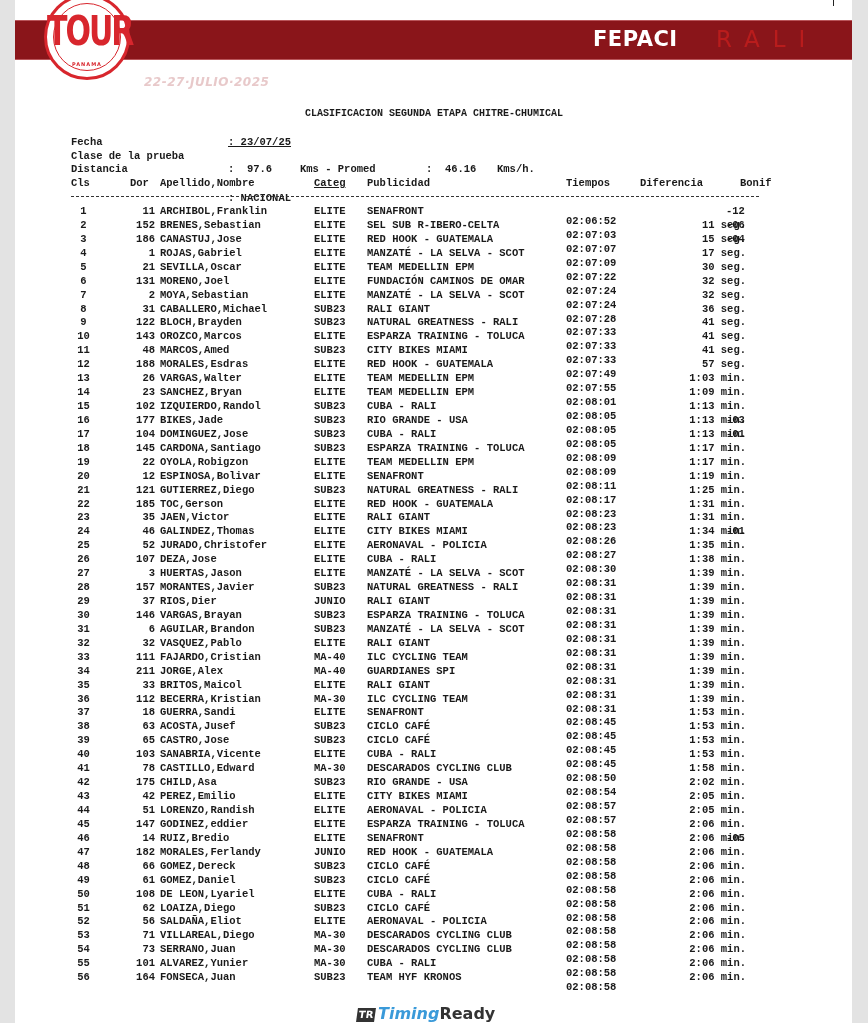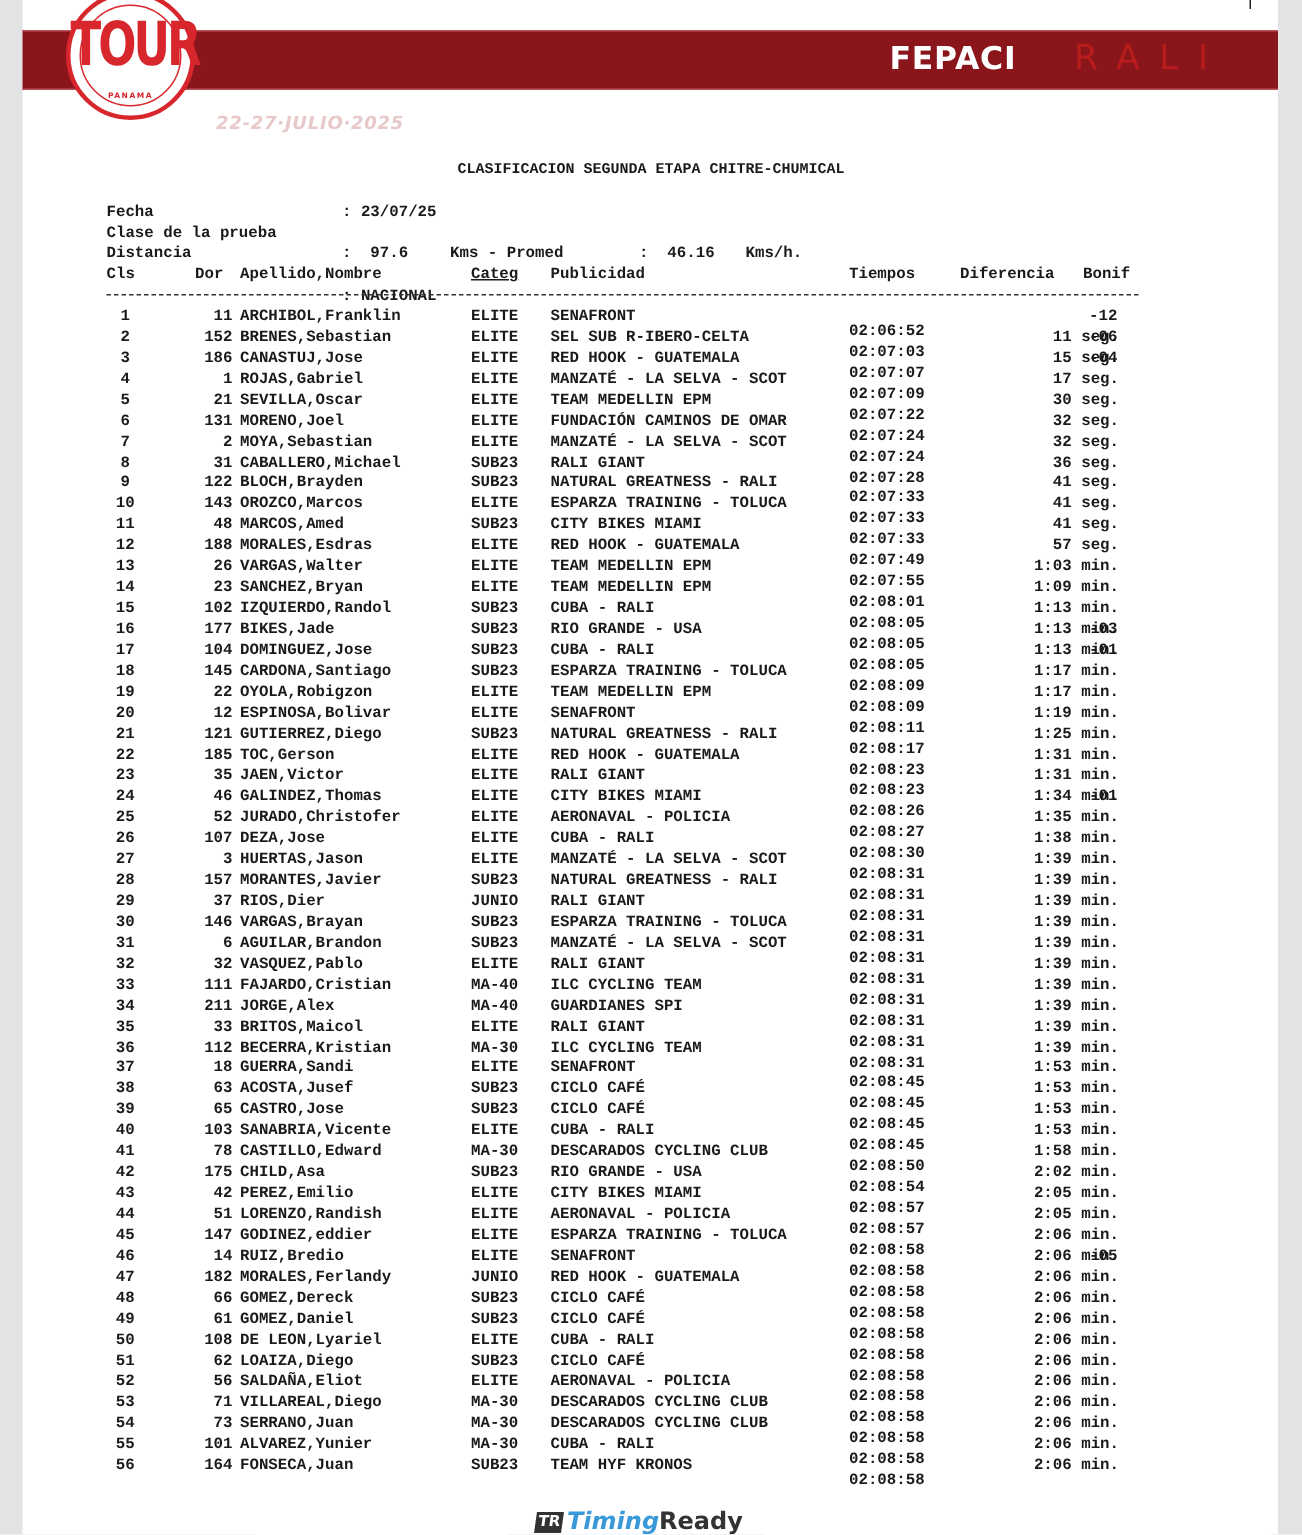--- a/index.html
+++ b/index.html
@@ -100,39 +100,39 @@
   <div class="logo-sub">PANAMA</div>
 </div>
 <div class="dates">22-27·JULIO·2025</div>
 <div class="fepaci">FEPACI</div>
 <div class="rali">RALI</div>
 
 <div class="doc">
   <div class="title"><span>CLASIFICACION SEGUNDA ETAPA CHITRE-CHUMICAL</span></div>
 
   <div class="meta" style="top:136px;"><span>Fecha</span></div>
-  <div class="meta" style="top:136px; left:228px;">: 23/07/25</div>
+  <div class="meta" style="top:136px; left:228px;text-decoration:underline;">: 23/07/25</div>
 
   <div class="meta" style="top:150px;">Clase de la prueba</div>
   <div class="meta" style="top:150px; left:228px;margin-top:42px;">: NACIONAL</div>
 
   <div class="meta" style="top:163px;">Distancia</div>
   <div class="meta" style="top:163px; left:228px;">:  97.6</div>
   <div class="meta" style="top:163px; left:300px;">Kms - Promed</div>
   <div class="meta" style="top:163px; left:426px;">:  46.16</div>
   <div class="meta" style="top:163px; left:497px;">Kms/h.</div>
 
   <div class="hdr" style="left:71px;">Cls</div>
   <div class="hdr" style="left:130px;">Dor</div>
   <div class="hdr" style="left:160px;">Apellido,Nombre</div>
   <div class="hdr" style="left:314px;text-decoration:underline;">Categ</div>
   <div class="hdr" style="left:367px;">Publicidad</div>
   <div class="hdr" style="left:566px;">Tiempos</div>
   <div class="hdr" style="left:640px;">Diferencia</div>
-  <div class="hdr" style="left:722px;">Bonif</div>
+  <div class="hdr" style="left:740px;">Bonif</div>
 
   <div class="rule"></div>
 
   <div id="rows">
       <div class="row" style="top: 205px;"><span class="c c-cls">1</span><span class="c c-dor">11</span><span class="c c-name">ARCHIBOL,Franklin</span><span class="c c-cat">ELITE</span><span class="c c-pub">SENAFRONT</span><span class="c c-time">02:06:52</span><span class="c c-diff"></span><span class="c c-bonif">-12</span></div>
       <div class="row" style="top: 218.93px;"><span class="c c-cls">2</span><span class="c c-dor">152</span><span class="c c-name">BRENES,Sebastian</span><span class="c c-cat">ELITE</span><span class="c c-pub">SEL SUB R-IBERO-CELTA</span><span class="c c-time">02:07:03</span><span class="c c-diff">11 seg.</span><span class="c c-bonif">-06</span></div>
       <div class="row" style="top: 232.86px;"><span class="c c-cls">3</span><span class="c c-dor">186</span><span class="c c-name">CANASTUJ,Jose</span><span class="c c-cat">ELITE</span><span class="c c-pub">RED HOOK - GUATEMALA</span><span class="c c-time">02:07:07</span><span class="c c-diff">15 seg.</span><span class="c c-bonif">-04</span></div>
       <div class="row" style="top: 246.79px;"><span class="c c-cls">4</span><span class="c c-dor">1</span><span class="c c-name">ROJAS,Gabriel</span><span class="c c-cat">ELITE</span><span class="c c-pub">MANZATÉ - LA SELVA - SCOT</span><span class="c c-time">02:07:09</span><span class="c c-diff">17 seg.</span><span class="c c-bonif"></span></div>
       <div class="row" style="top: 260.72px;"><span class="c c-cls">5</span><span class="c c-dor">21</span><span class="c c-name">SEVILLA,Oscar</span><span class="c c-cat">ELITE</span><span class="c c-pub">TEAM MEDELLIN EPM</span><span class="c c-time">02:07:22</span><span class="c c-diff">30 seg.</span><span class="c c-bonif"></span></div>
       <div class="row" style="top: 274.65px;"><span class="c c-cls">6</span><span class="c c-dor">131</span><span class="c c-name">MORENO,Joel</span><span class="c c-cat">ELITE</span><span class="c c-pub">FUNDACIÓN CAMINOS DE OMAR</span><span class="c c-time">02:07:24</span><span class="c c-diff">32 seg.</span><span class="c c-bonif"></span></div>

